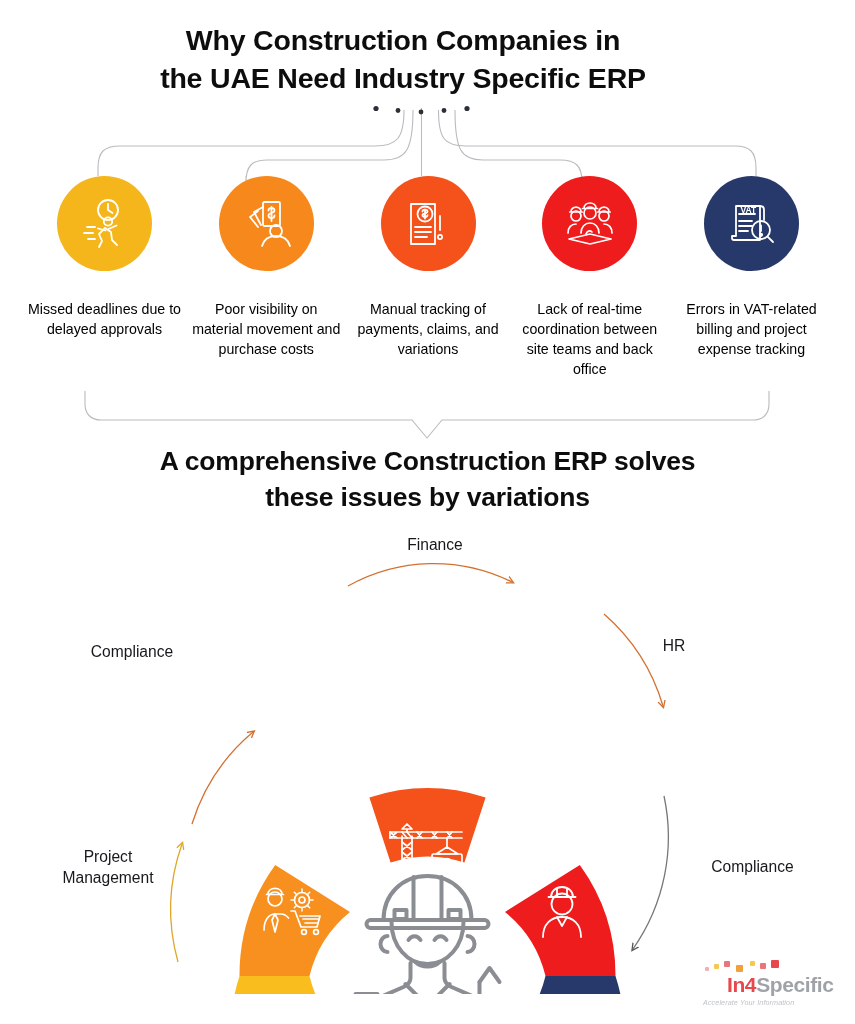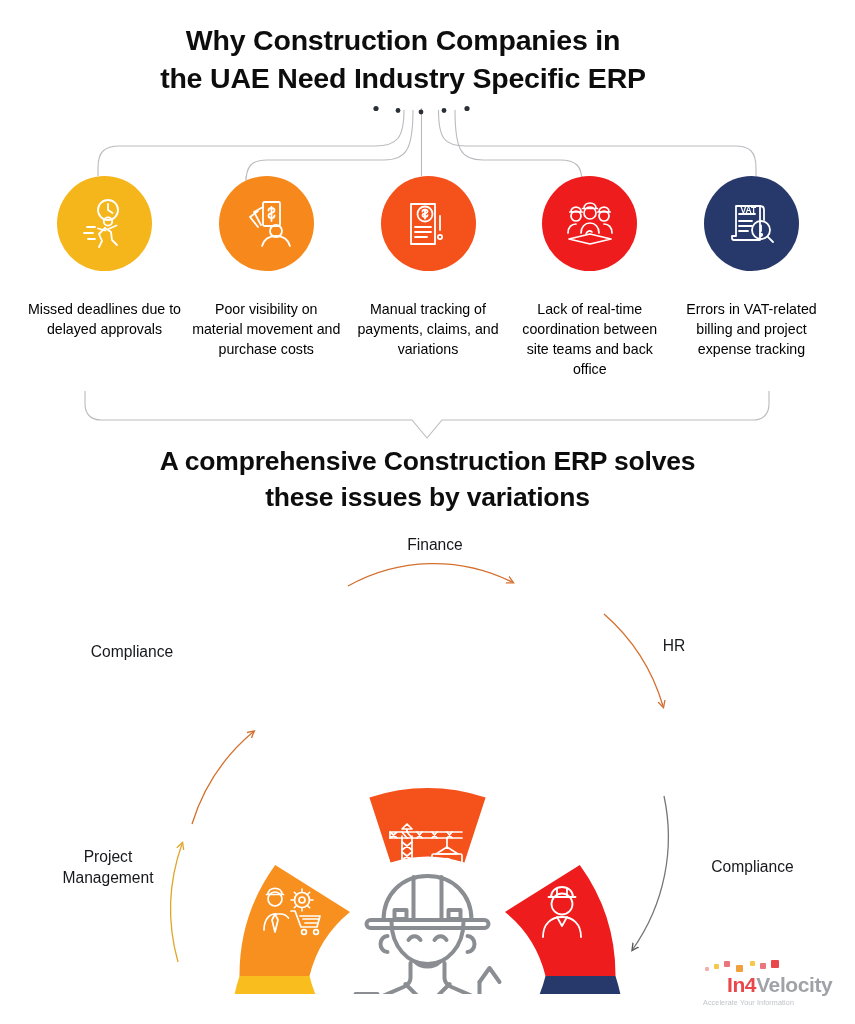--- a/index.html
+++ b/index.html
@@ -147,20 +147,21 @@
     line-height: 1;
     margin-top: 1px;
   }
   .logo-name .in4 { color: #e8474b; margin-left: 24px; }
   .logo-name .vel { color: #9fa3a8; }
   .logo-tag {
     font-size: 7.2px;
     color: #bfc3c8;
     letter-spacing: 0.1px;
     margin-top: 3px;
+    font-style: italic;
   }
 </style>
 </head>
 <body>
 
 <div id="page">
 
   <div class="main-title">
     <span class="ln">Why Construction Companies in</span>
     <span class="ln">the UAE Need Industry Specific ERP</span>
@@ -507,18 +508,18 @@
     <div class="logo-dots">
       <i style="left:2px;  top:7px;  width:4px;  height:4px;  background:#F2B0B2;"></i>
       <i style="left:11px; top:4px;  width:5px;  height:5px;  background:#F5C84E;"></i>
       <i style="left:21px; top:1px;  width:6px;  height:6px;  background:#E8767A;"></i>
       <i style="left:33px; top:5px;  width:7px;  height:7px;  background:#F0A03C;"></i>
       <i style="left:47px; top:1px;  width:5px;  height:5px;  background:#F5C84E;"></i>
       <i style="left:57px; top:3px;  width:6px;  height:6px;  background:#E8767A;"></i>
       <i style="left:68px; top:0px;  width:8px;  height:8px;  background:#E8474B;"></i>
     </div>
     <div class="logo-name">
-      <span class="in4">In4</span><span class="vel">Velocity</span>
+      <span class="in4">In4</span><span class="vel">Specific</span>
     </div>
     <div class="logo-tag">Accelerate Your Information</div>
   </div>
 
 </div>
 
 </body></html>

